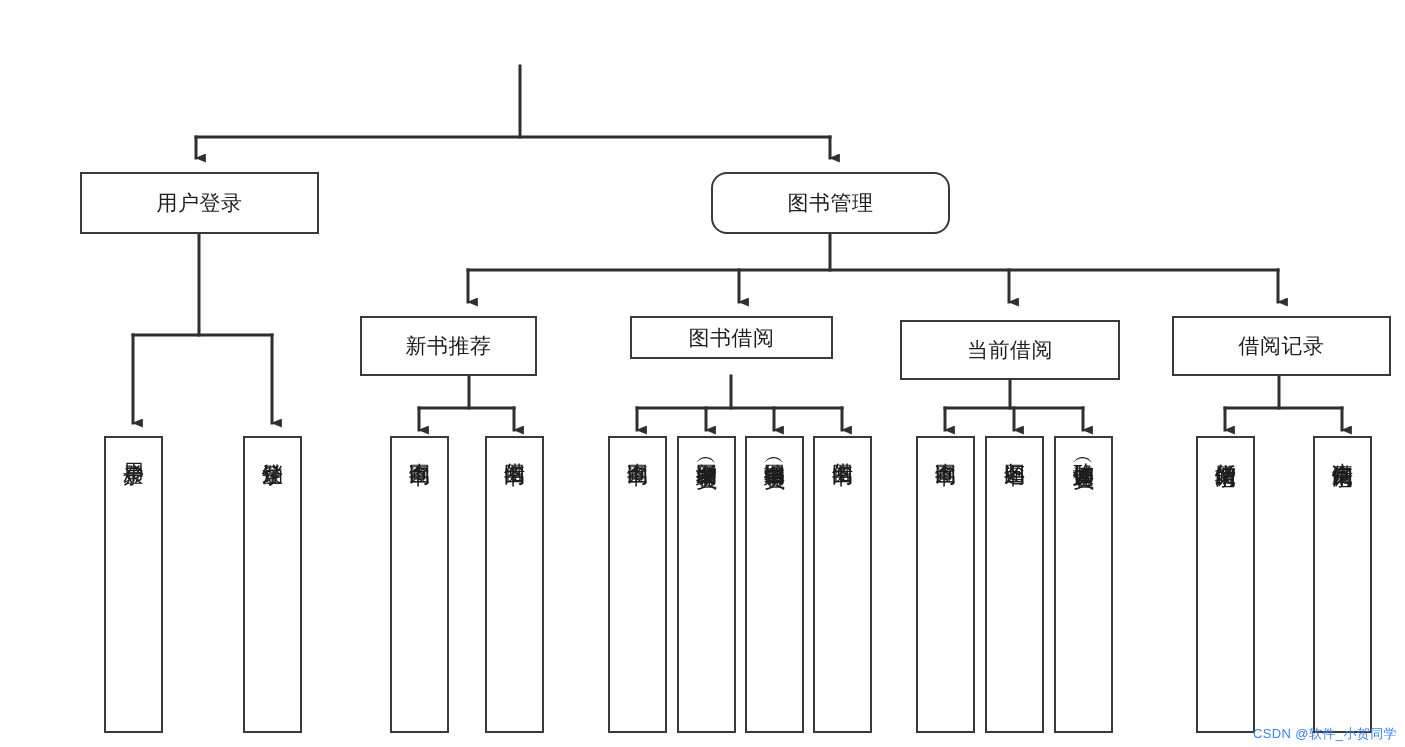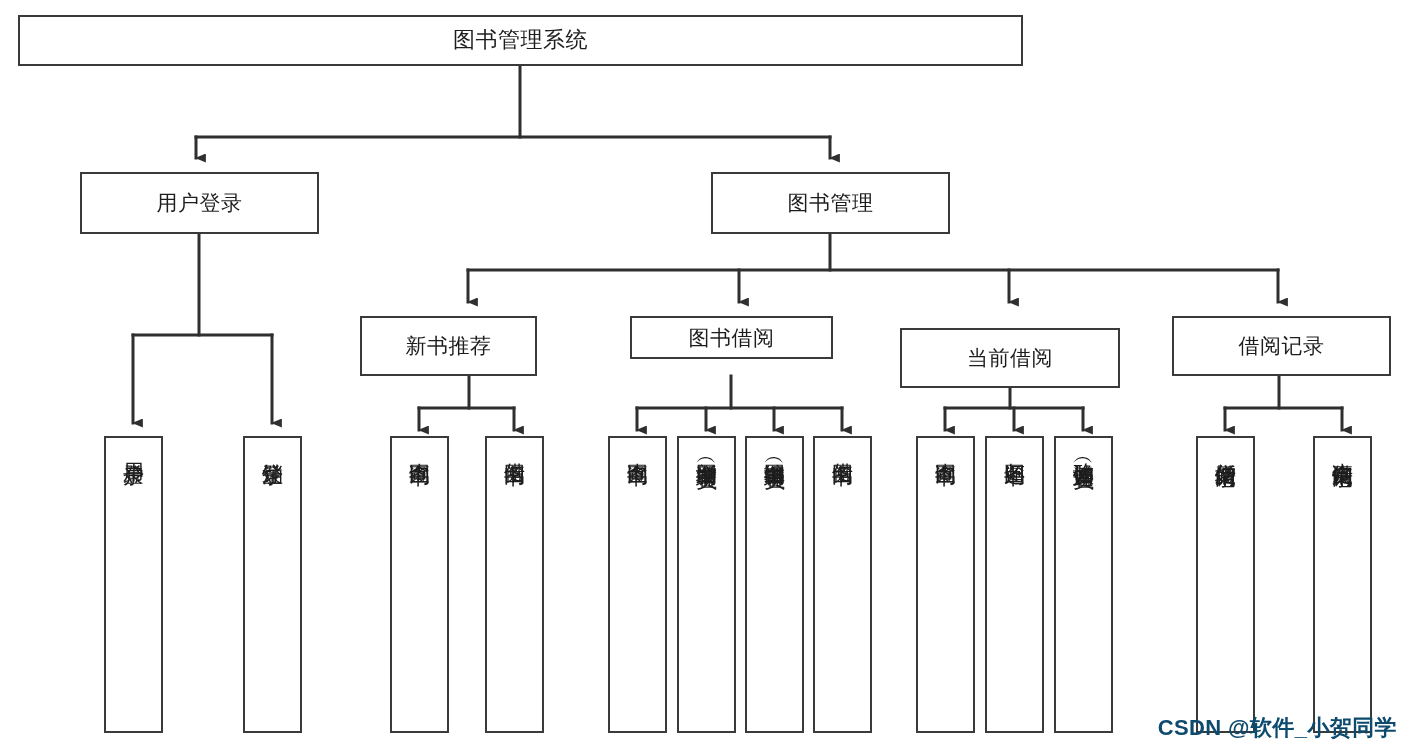--- a/index.html
+++ b/index.html
@@ -56,26 +56,25 @@
     text-orientation:upright;
     font-size:21px;
     line-height:1.04;
     letter-spacing:1px;
     white-space:nowrap;
   }
   #watermark{
     position:absolute;
     right:8px;
     bottom:4px;
-    font-size:22px;
-    color:#0c4a6e;
+    font-size:13px;
+    color:#3b82f6;
     letter-spacing:0.4px;
     z-index:5;
     white-space:nowrap;
-    font-weight:bold;
   }
 </style>
 </head>
 <body>
 
 <div id="stage">
 
   <svg id="edges" viewBox="0 0 1405 747" width="1405" height="747" xmlns="http://www.w3.org/2000/svg">
     <defs>
       <marker id="arrow" viewBox="0 0 10 12" refX="5" refY="11" markerWidth="9" markerHeight="11" orient="auto-start-reverse" markerUnits="userSpaceOnUse">
@@ -119,38 +118,35 @@
       <path d="M1014,408 L1014,430" marker-end="url(#arrow)"></path>
       <path d="M1083,408 L1083,430" marker-end="url(#arrow)"></path>
 
       <path d="M1279,376 L1279,408"></path>
       <path d="M1225,408 L1342,408"></path>
       <path d="M1225,408 L1225,430" marker-end="url(#arrow)"></path>
       <path d="M1342,408 L1342,430" marker-end="url(#arrow)"></path>
     </g>
   </svg>
 
-  <div class="node h" id="n-root" style="left:18px; top:15px; width:1005px; height:51px;">
-    <span class="lbl">图书管理系统</span>
-  </div>
 
   <div class="node h" style="left:80px; top:172px; width:239px; height:62px;">
     <span class="lbl">用户登录</span>
   </div>
-  <div class="node h" style="left:711px; top:172px; width:239px; height:62px;">
+  <div class="node h" style="left:711px; top:172px; width:239px; height:62px;border-radius:16px;">
     <span class="lbl">图书管理</span>
   </div>
 
   <div class="node h" style="left:360px; top:316px; width:177px; height:60px;">
     <span class="lbl">新书推荐</span>
   </div>
   <div class="node h" style="left:630px; top:316px; width:203px; height:43px;">
     <span class="lbl">图书借阅</span>
   </div>
-  <div class="node h" style="left:900px; top:328px; width:220px; height:60px;">
+  <div class="node h" style="left:900px; top:320px; width:220px; height:60px;">
     <span class="lbl">当前借阅</span>
   </div>
   <div class="node h" style="left:1172px; top:316px; width:219px; height:60px;">
     <span class="lbl">借阅记录</span>
   </div>
 
   <div class="node v" style="left:104px; top:436px; width:59px; height:297px;">
     <span class="lbl">用户登录</span>
   </div>
   <div class="node v" style="left:243px; top:436px; width:59px; height:297px;">

